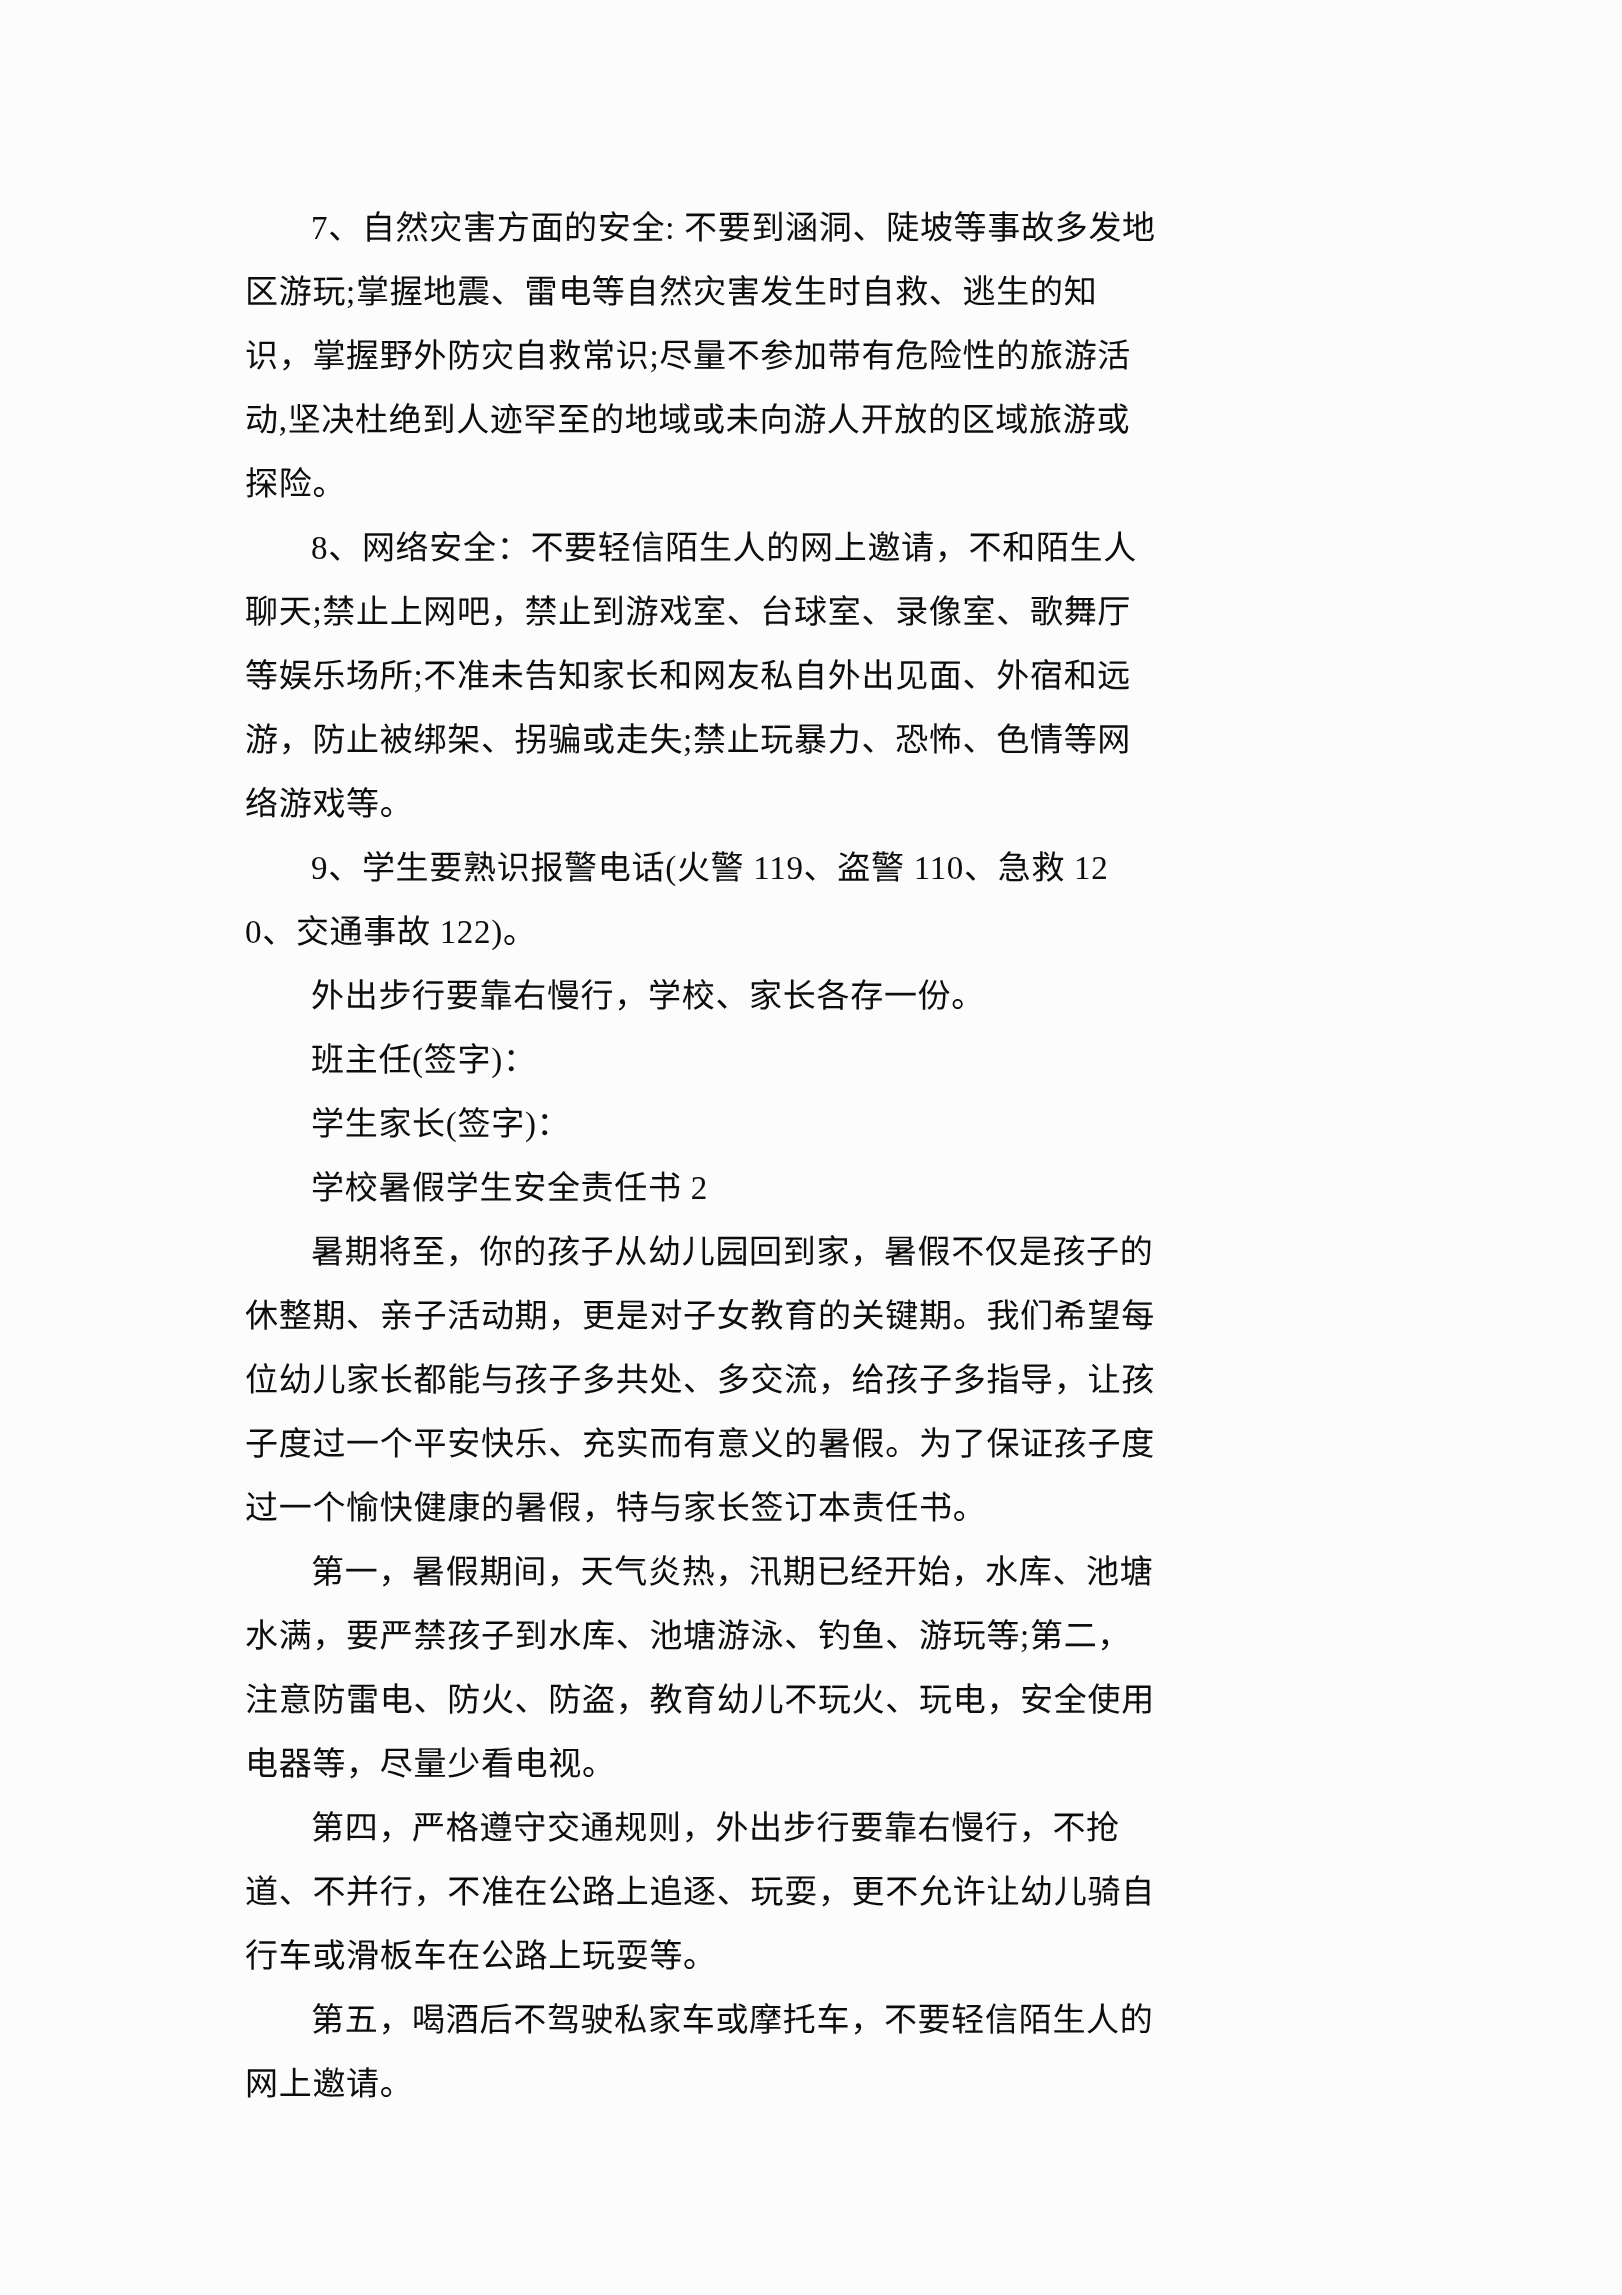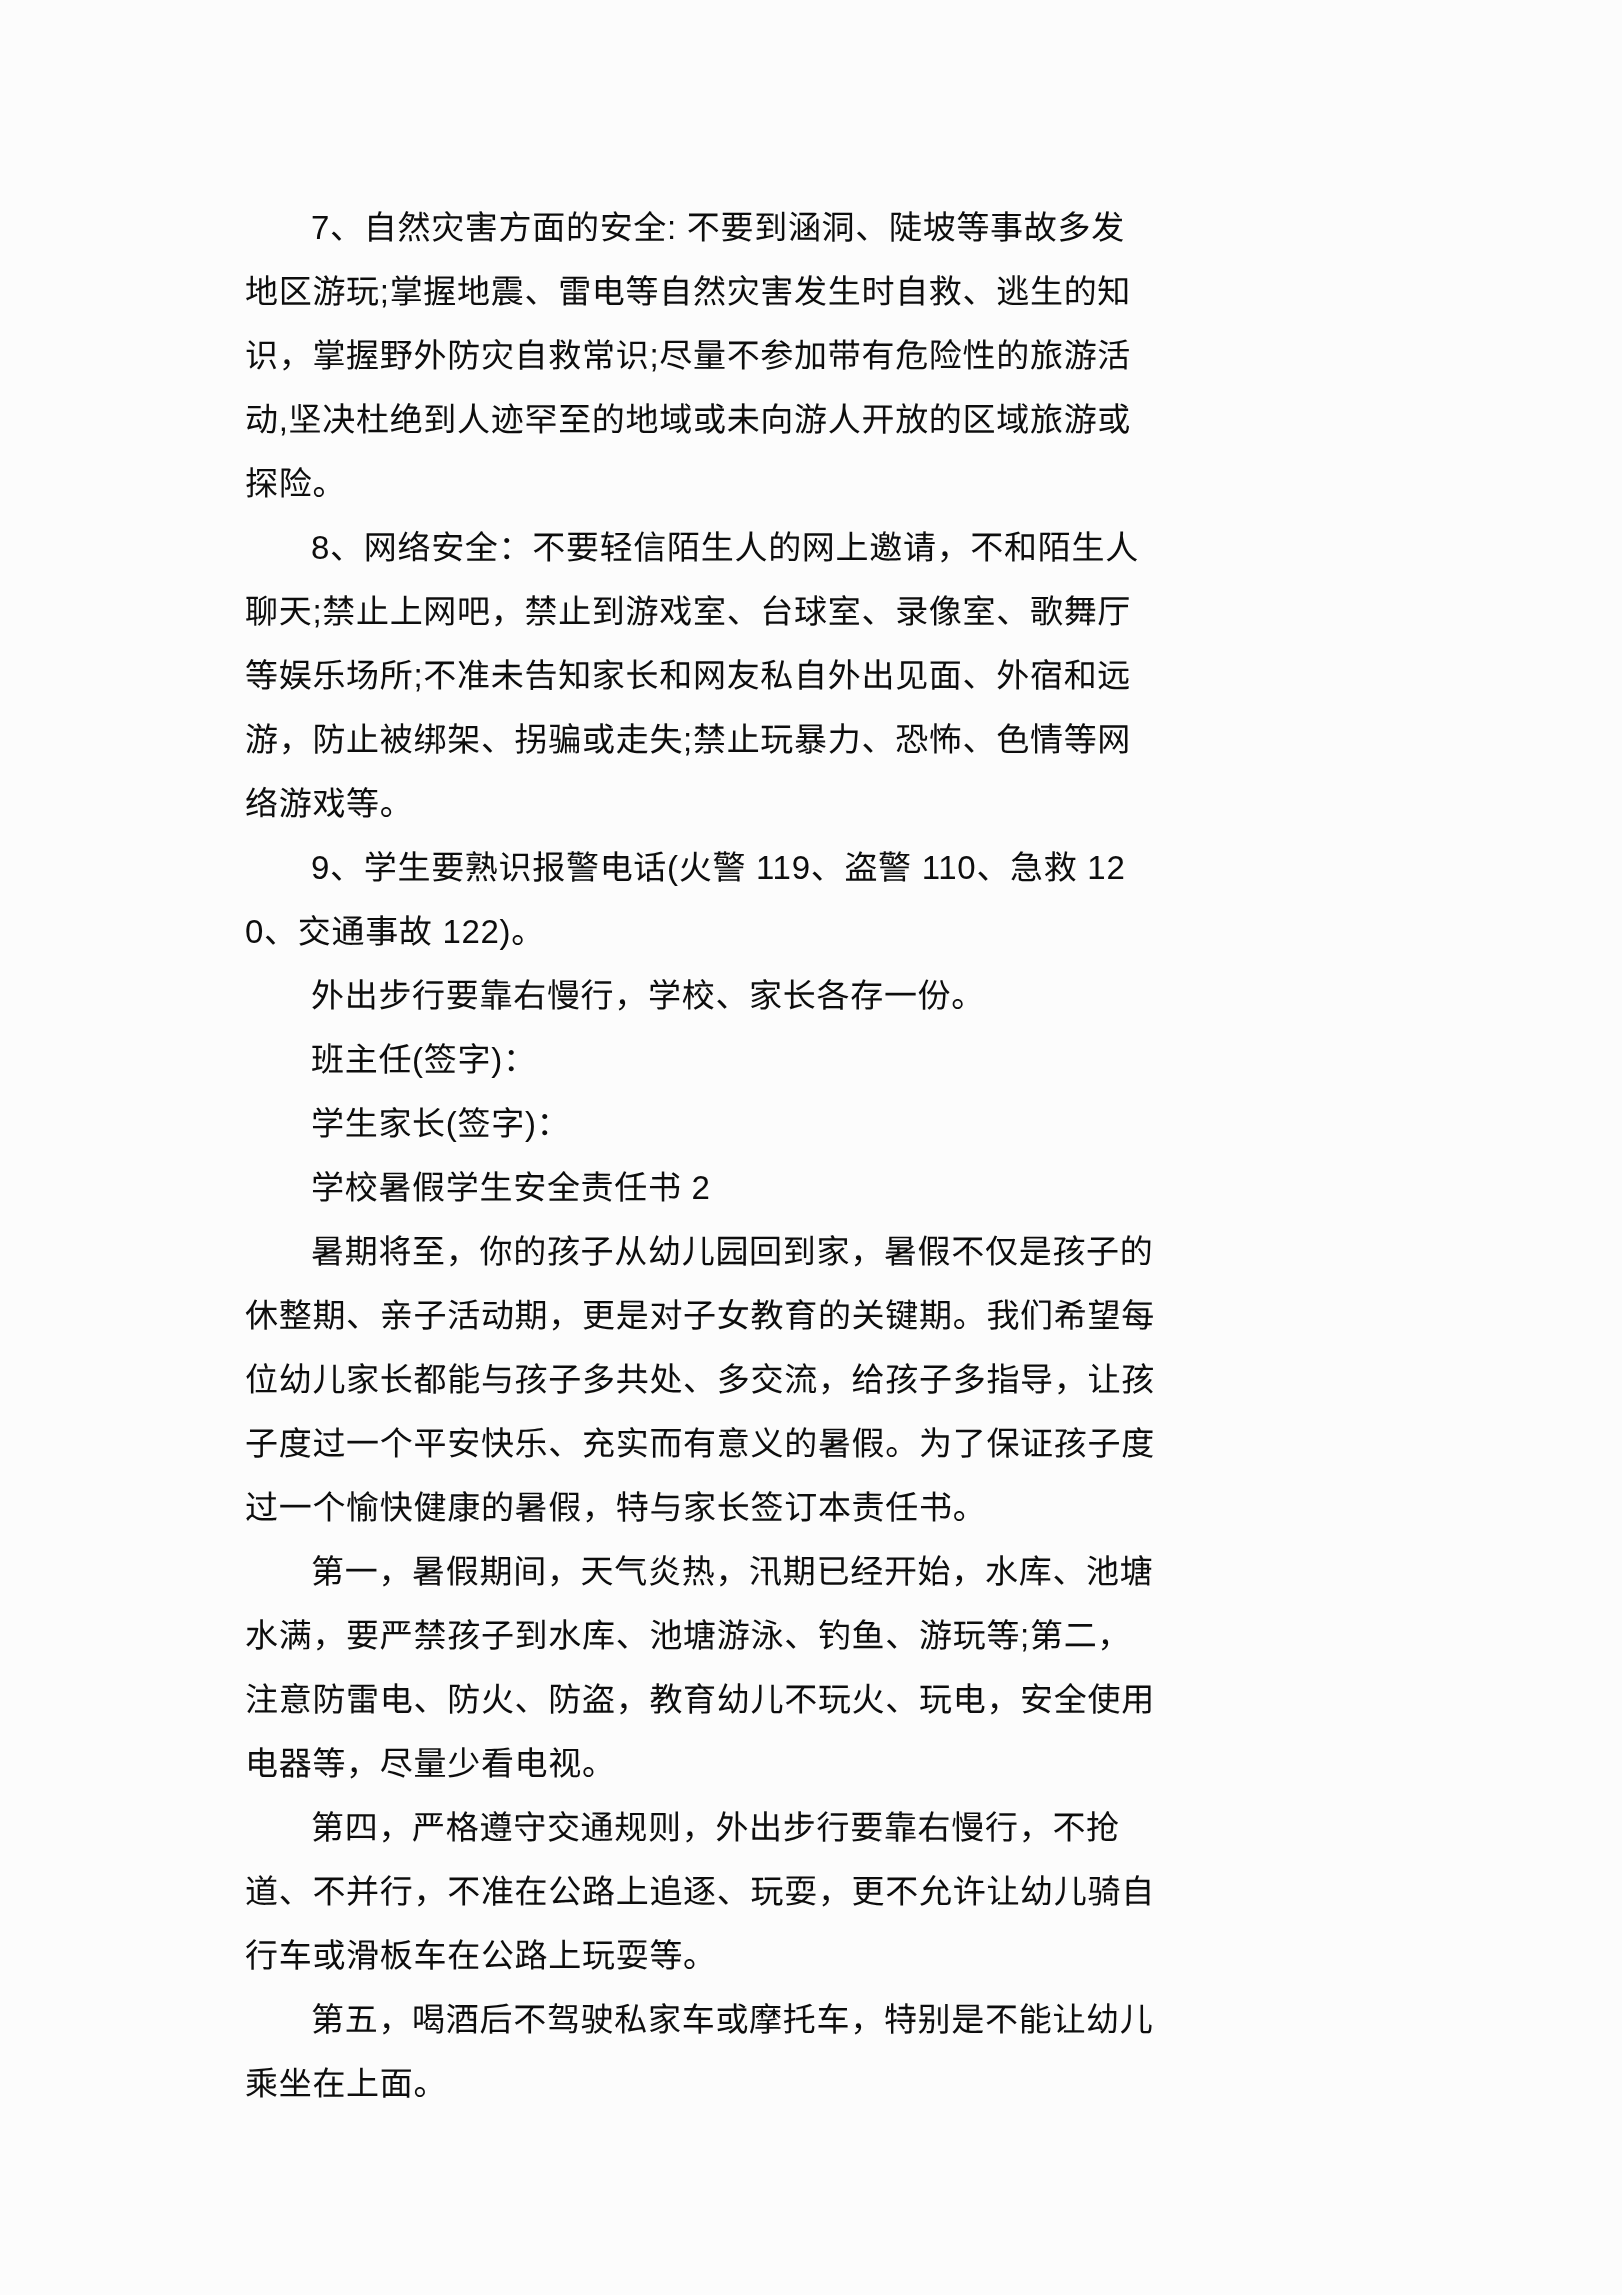--- a/index.html
+++ b/index.html
@@ -11,21 +11,21 @@
       height: 2295px;
       background: #fcfcfc;
       overflow: hidden;
     }
     .page {
       box-sizing: border-box;
       width: 1348px;
       height: 2295px;
       padding: 196px 190px 0 245px;
       background: #fcfcfc;
-      font-family: Liberation Sans, sans-serif;
+      font-family: Liberation Serif, serif;
       font-size: 33px;
       line-height: 64px;
       color: #0d0d0d;
     }
     .page p {
       margin: 0;
       padding: 0;
       text-indent: 2em;
       text-align: left;
       letter-spacing: 0.7px;
@@ -39,15 +39,15 @@
   <p>7、自然灾害方面的安全: 不要到涵洞、陡坡等事故多发地区游玩;掌握地震、雷电等自然灾害发生时自救、逃生的知识，掌握野外防灾自救常识;尽量不参加带有危险性的旅游活动,坚决杜绝到人迹罕至的地域或未向游人开放的区域旅游或探险。</p>
   <p>8、网络安全：不要轻信陌生人的网上邀请，不和陌生人聊天;禁止上网吧，禁止到游戏室、台球室、录像室、歌舞厅等娱乐场所;不准未告知家长和网友私自外出见面、外宿和远游，防止被绑架、拐骗或走失;禁止玩暴力、恐怖、色情等网络游戏等。</p>
   <p>9、学生要熟识报警电话(火警 119、盗警 110、急救 120、交通事故 122)。</p>
   <p>外出步行要靠右慢行，学校、家长各存一份。</p>
   <p>班主任(签字)：</p>
   <p>学生家长(签字)：</p>
   <p>学校暑假学生安全责任书 2</p>
   <p>暑期将至，你的孩子从幼儿园回到家，暑假不仅是孩子的休整期、亲子活动期，更是对子女教育的关键期。我们希望每位幼儿家长都能与孩子多共处、多交流，给孩子多指导，让孩子度过一个平安快乐、充实而有意义的暑假。为了保证孩子度过一个愉快健康的暑假，特与家长签订本责任书。</p>
   <p>第一，暑假期间，天气炎热，汛期已经开始，水库、池塘水满，要严禁孩子到水库、池塘游泳、钓鱼、游玩等;第二，注意防雷电、防火、防盗，教育幼儿不玩火、玩电，安全使用电器等，尽量少看电视。</p>
   <p>第四，严格遵守交通规则，外出步行要靠右慢行，不抢道、不并行，不准在公路上追逐、玩耍，更不允许让幼儿骑自行车或滑板车在公路上玩耍等。</p>
-  <p>第五，喝酒后不驾驶私家车或摩托车，特别是不能让幼儿乘坐在上面。</p>
+  <p>第五，喝酒后不驾驶私家车或摩托车，不要轻信陌生人的网上邀请。</p>
 </div>
 
 
 </body></html>

